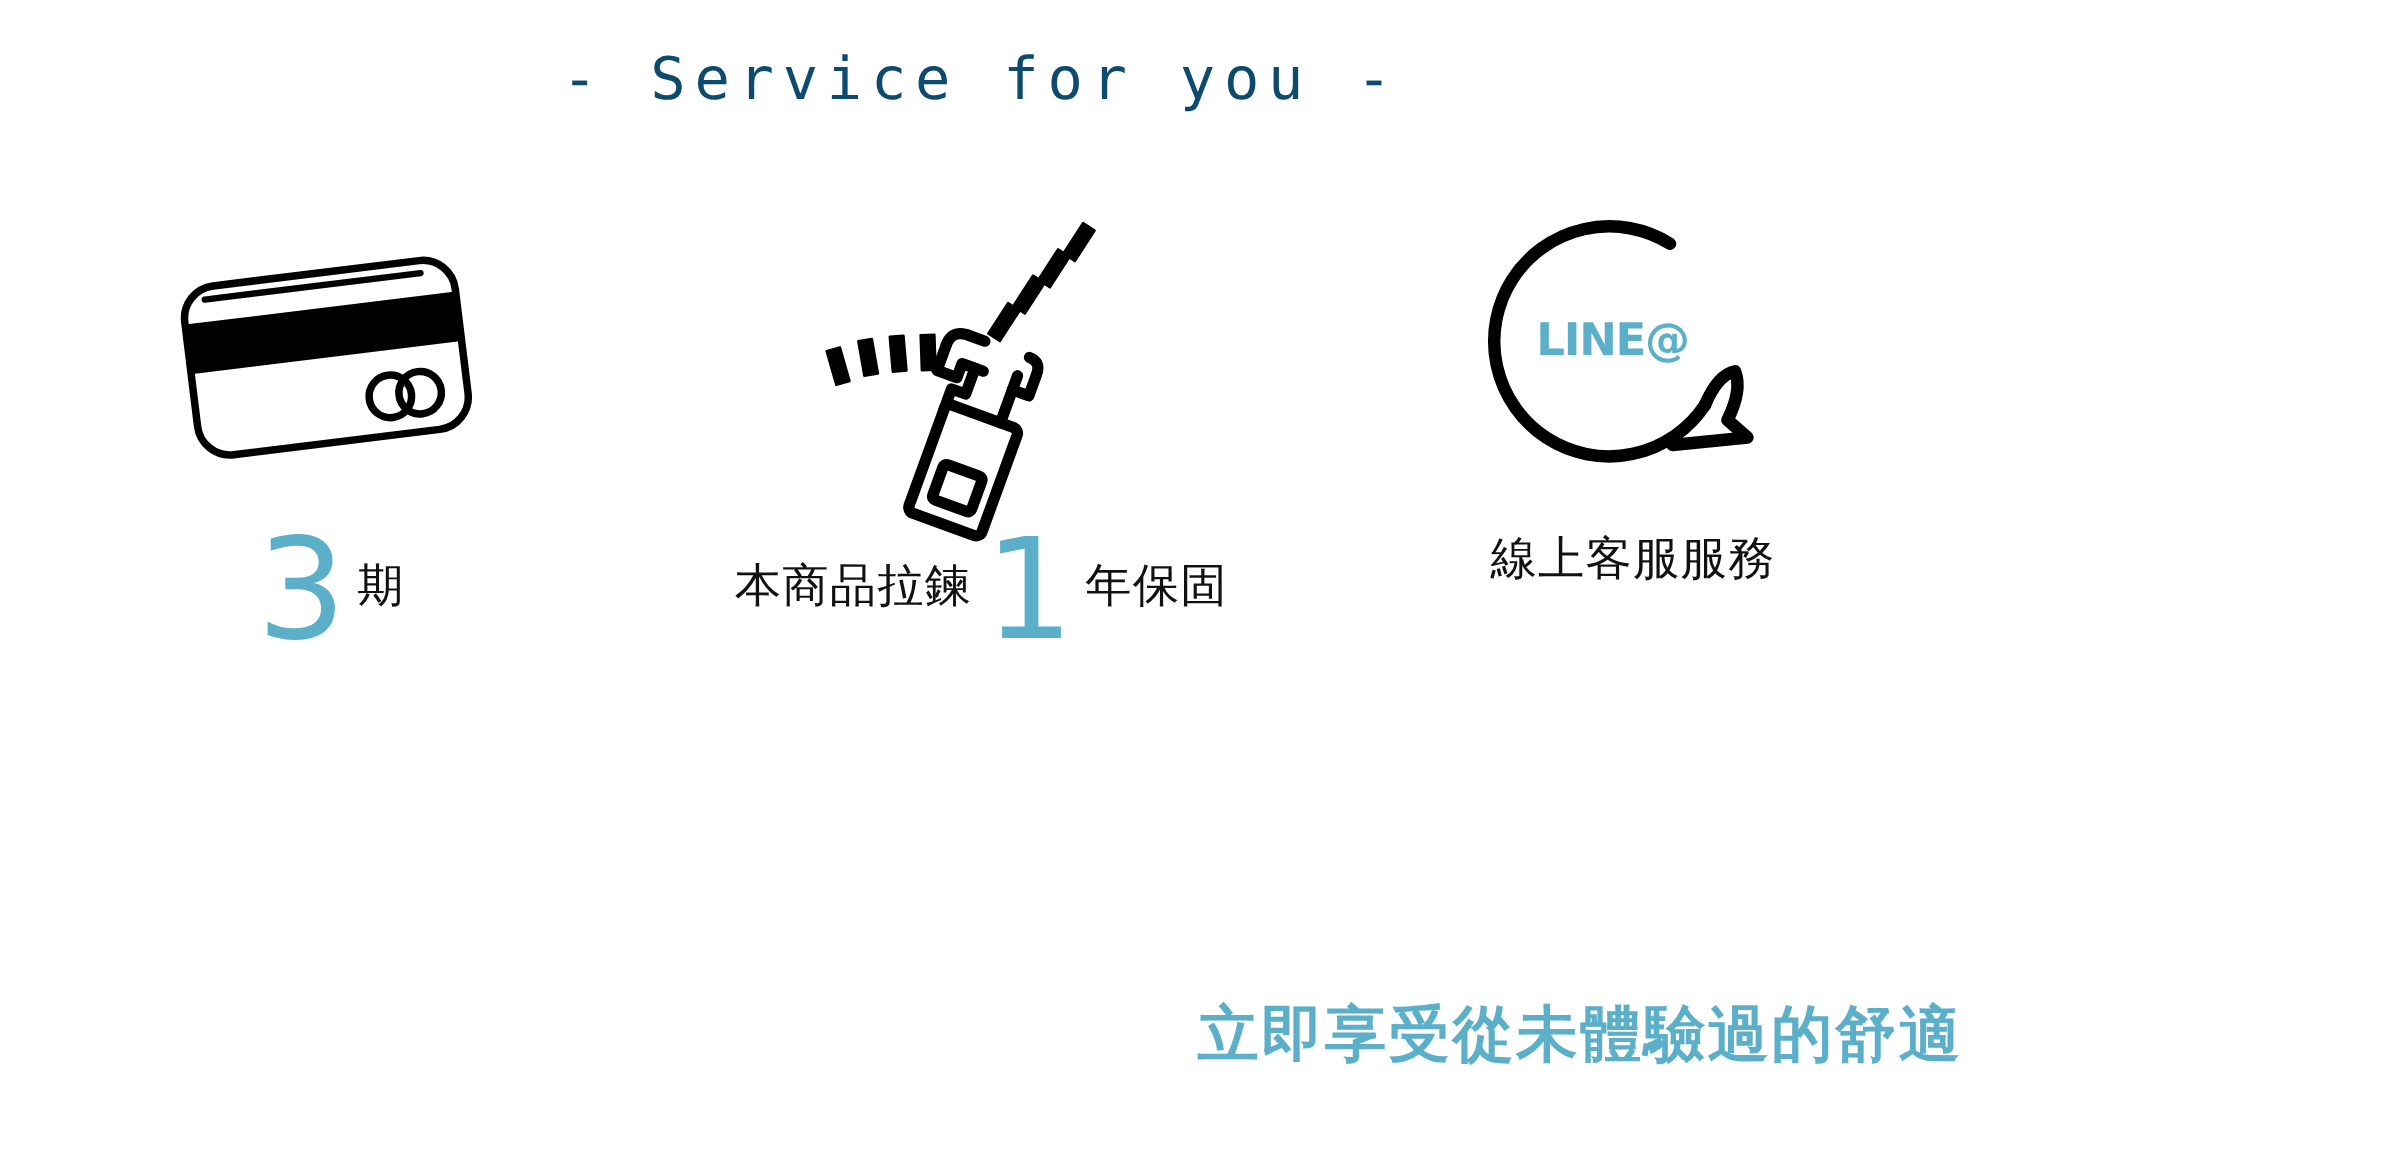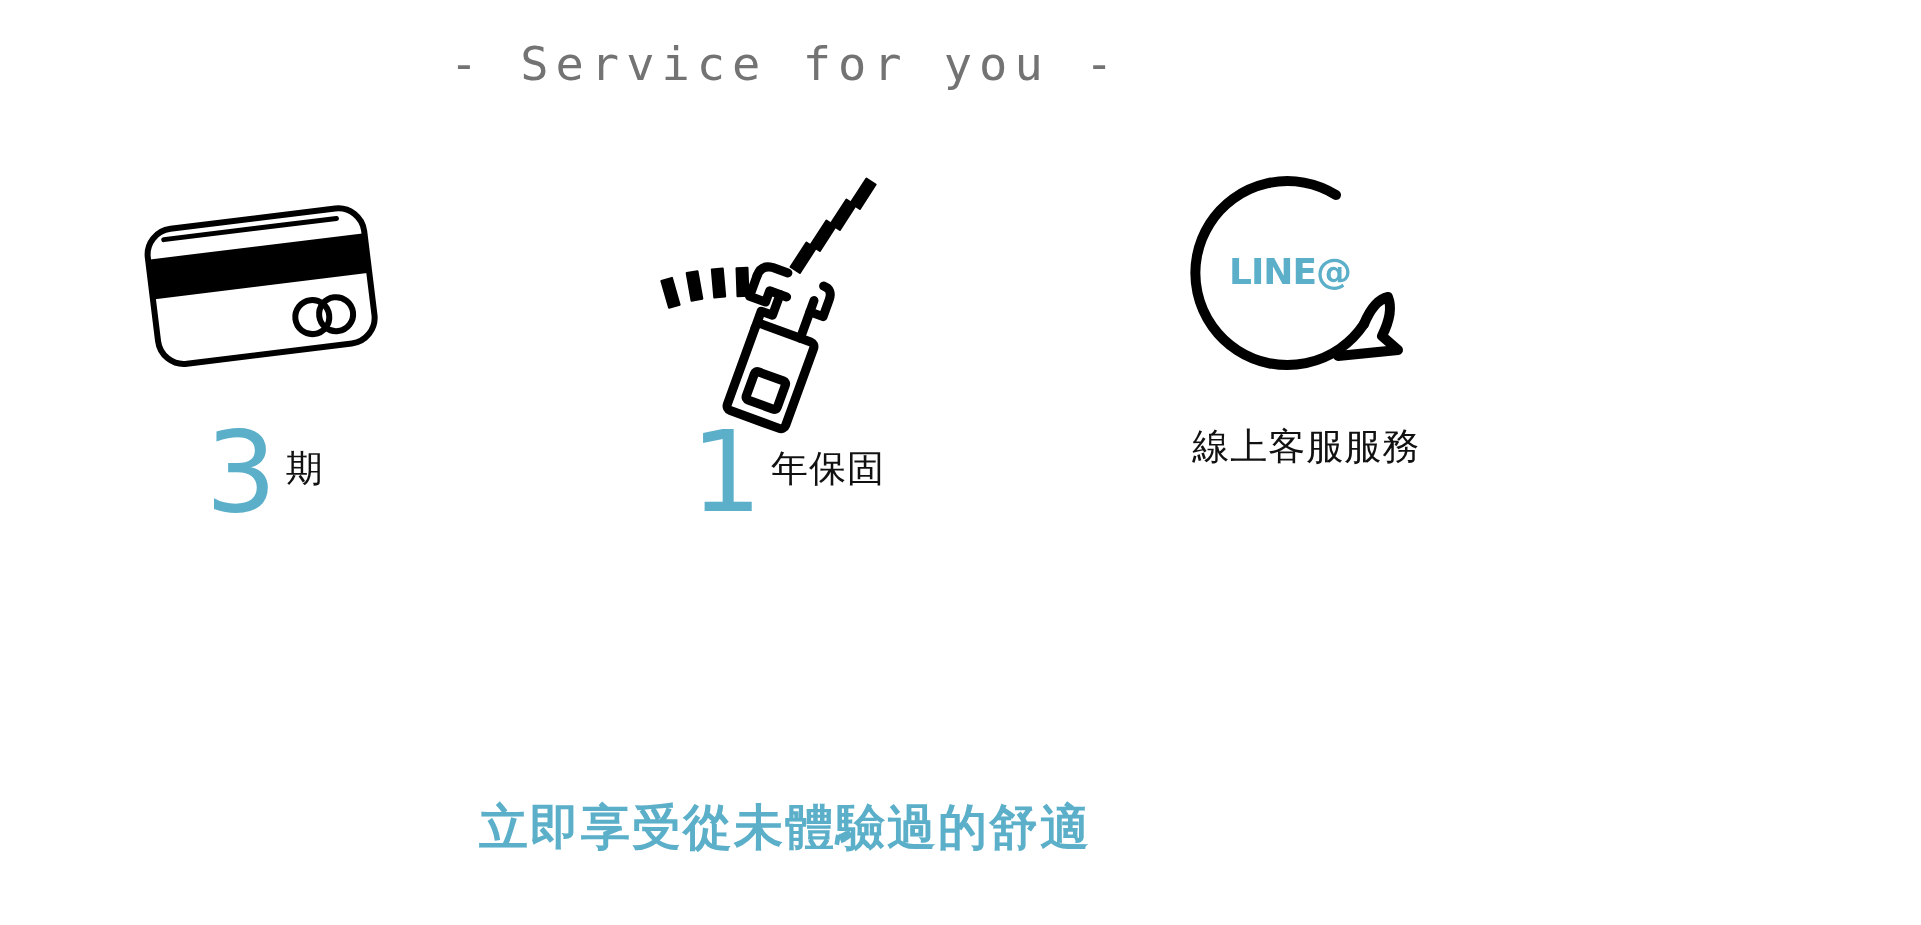--- a/index.html
+++ b/index.html
@@ -25,21 +25,21 @@
   
   .header {
     position: absolute;
     top: 36px;
     left: 0;
     width: 1570px;
     text-align: center;
     font-family: "DejaVu Sans Mono", "Liberation Mono", monospace;
     font-size: 47px;
     letter-spacing: 7px;
-    color: #737373;
+    color: #0c4a6e;
     font-weight: 400;
     white-space: pre;
   }
 
   
   .features {
     position: absolute;
     top: 170px;
     left: 0;
     width: 1570px;
@@ -87,21 +87,21 @@
   }
   .caption .cap-pre { padding-right: 4px; }
   .caption .cap-post { padding-left: 2px; }
 
   
   .tagline {
     position: absolute;
     top: 795px;
     left: 0;
     width: 1570px;
-    text-align: center;
+    text-align: right;
     color: #5BAFC9;
     font-size: 49px;
     font-weight: bold;
     letter-spacing: 2px;
     font-family: "DejaVu Sans", "Liberation Sans", sans-serif;
   }
 
   svg { display: block; overflow: visible; }
 </style>
 </head>
@@ -165,20 +165,21 @@
 
             <rect x="100" y="152" width="62" height="92" rx="5" fill="#ffffff"></rect>
 
             <rect x="115" y="198" width="33" height="30" rx="3"></rect>
 
             <path d="M 146 124 L 146 152"></path>
           </g>
         </svg>
       </div>
       <div class="caption">
+        <span class="cap-pre">本商品拉鍊</span>
         <span class="big-num">1</span>
         <span class="cap-post">年保固</span>
       </div>
     </div>
 
     <div class="feature">
       <div class="icon-box">
         <svg width="240" height="215" viewBox="0 0 240 215">
 
           <path d="M 148 17

